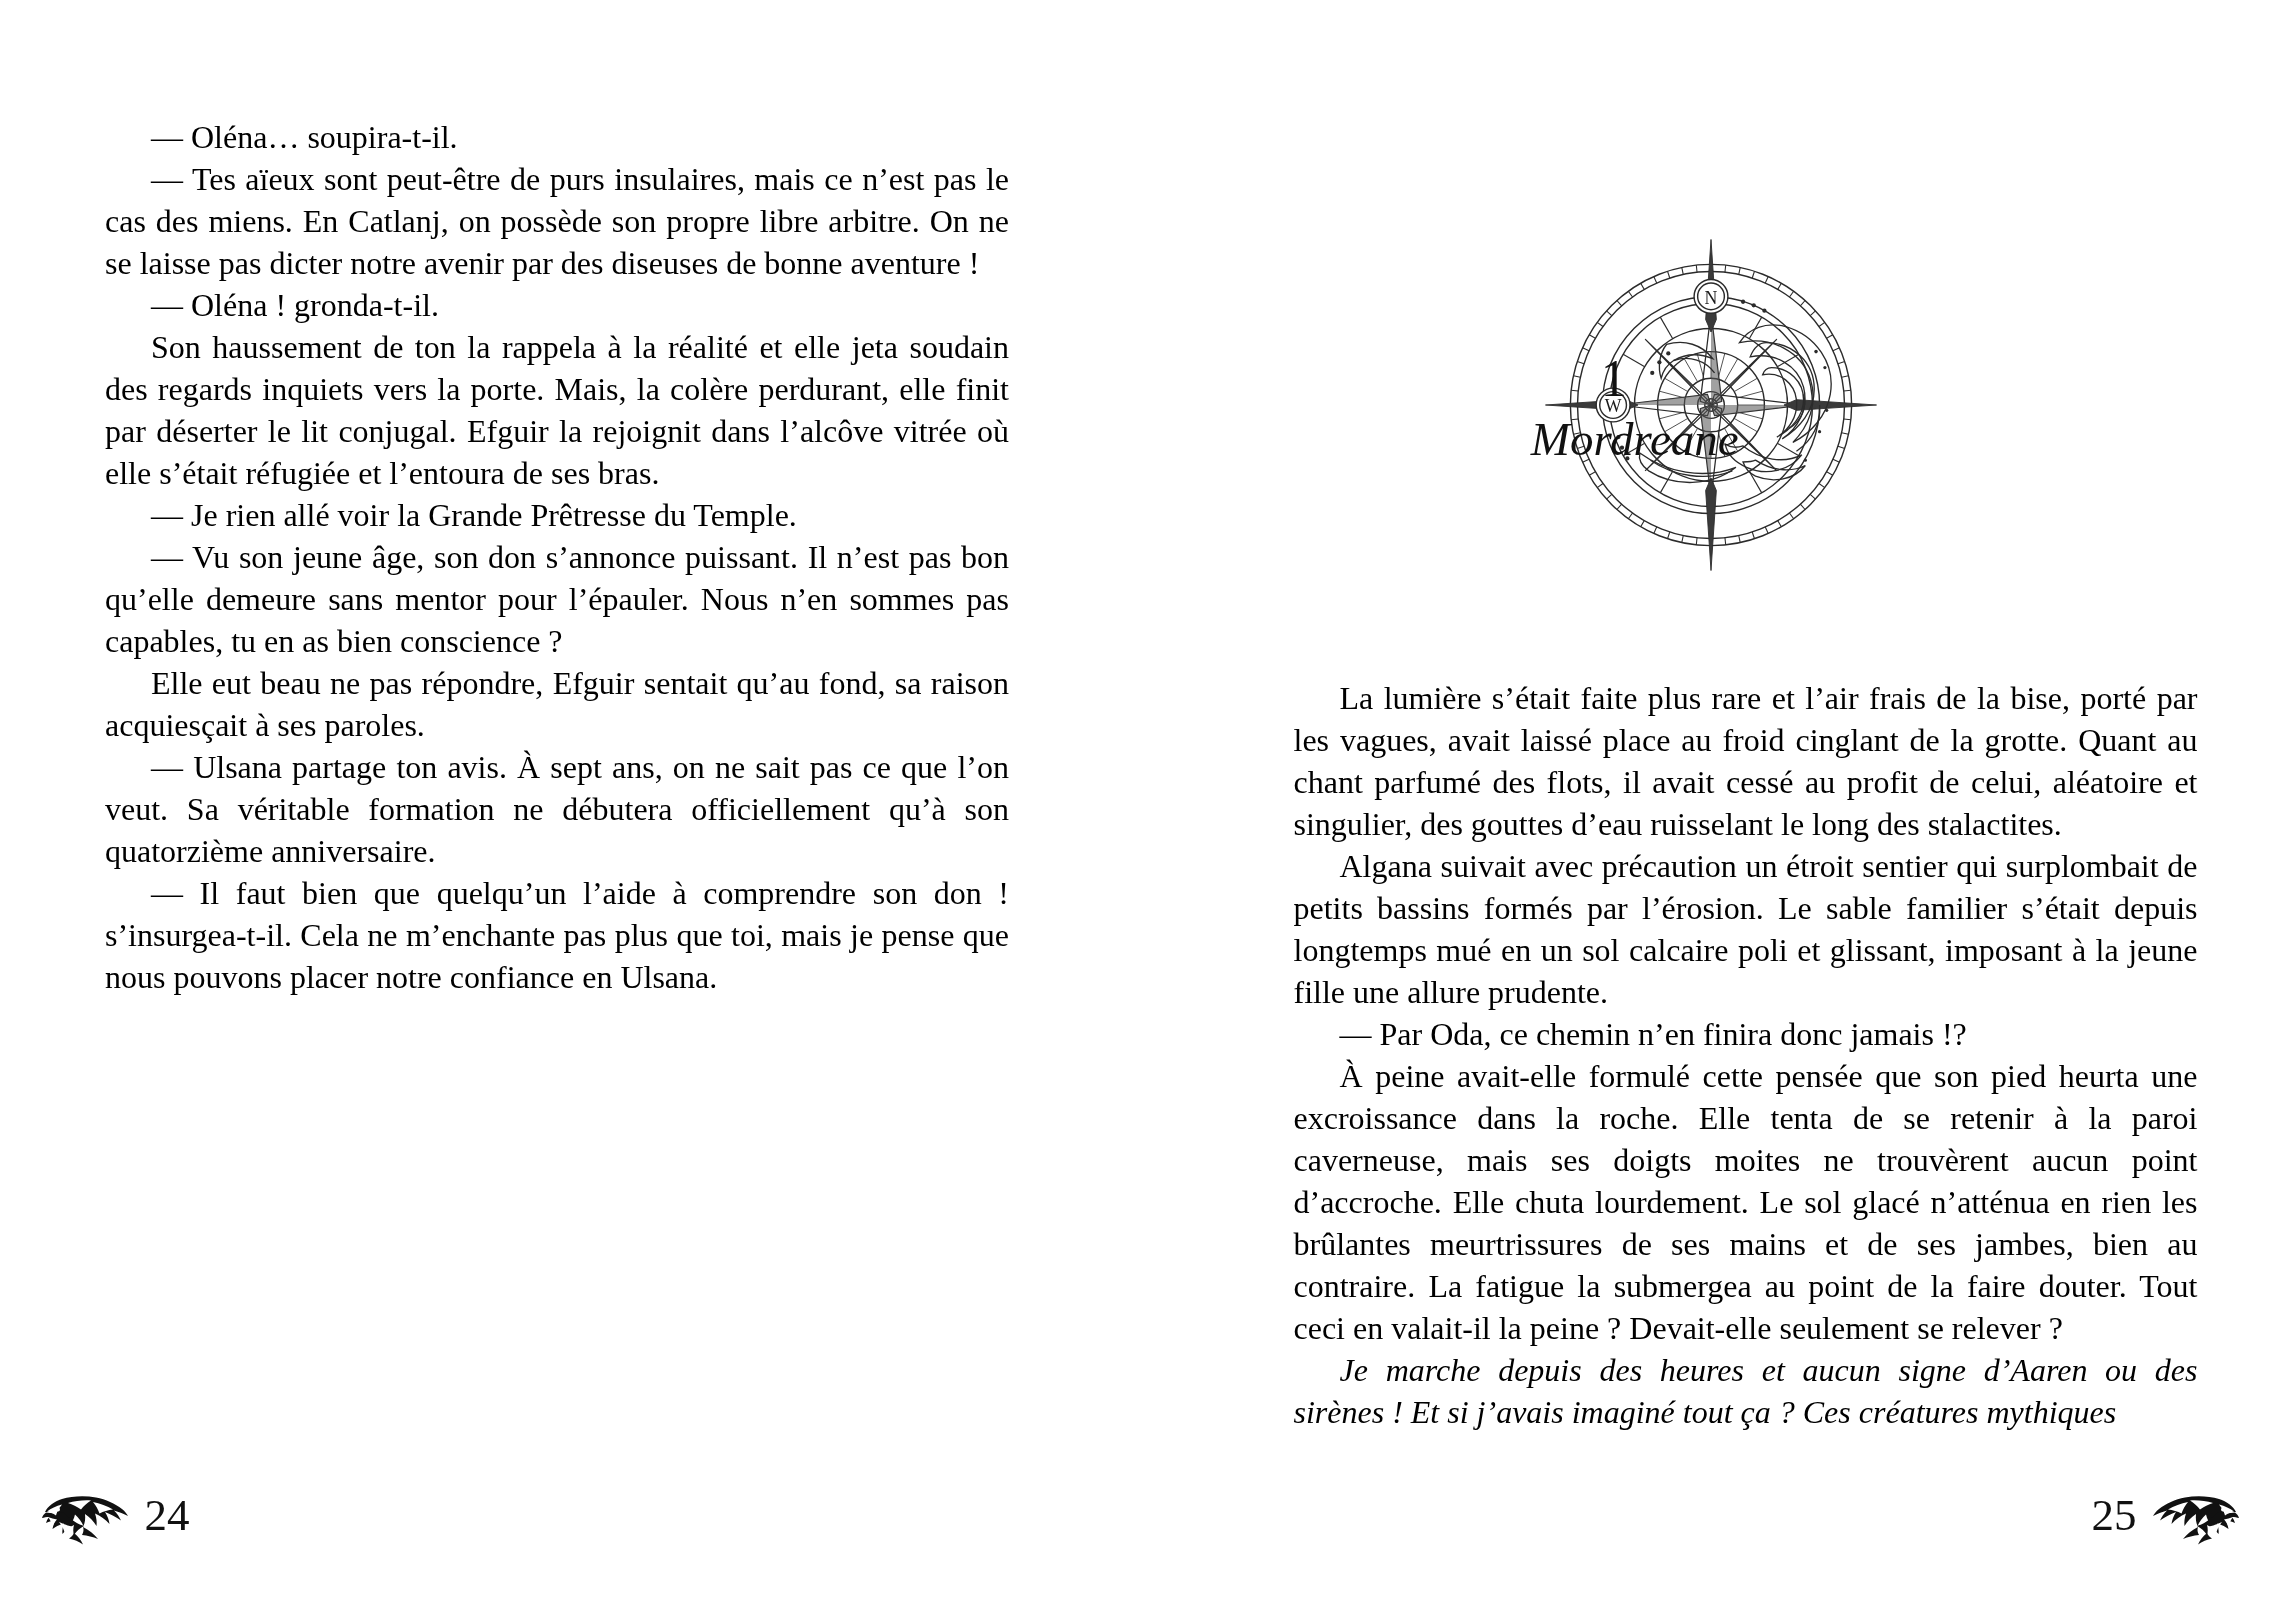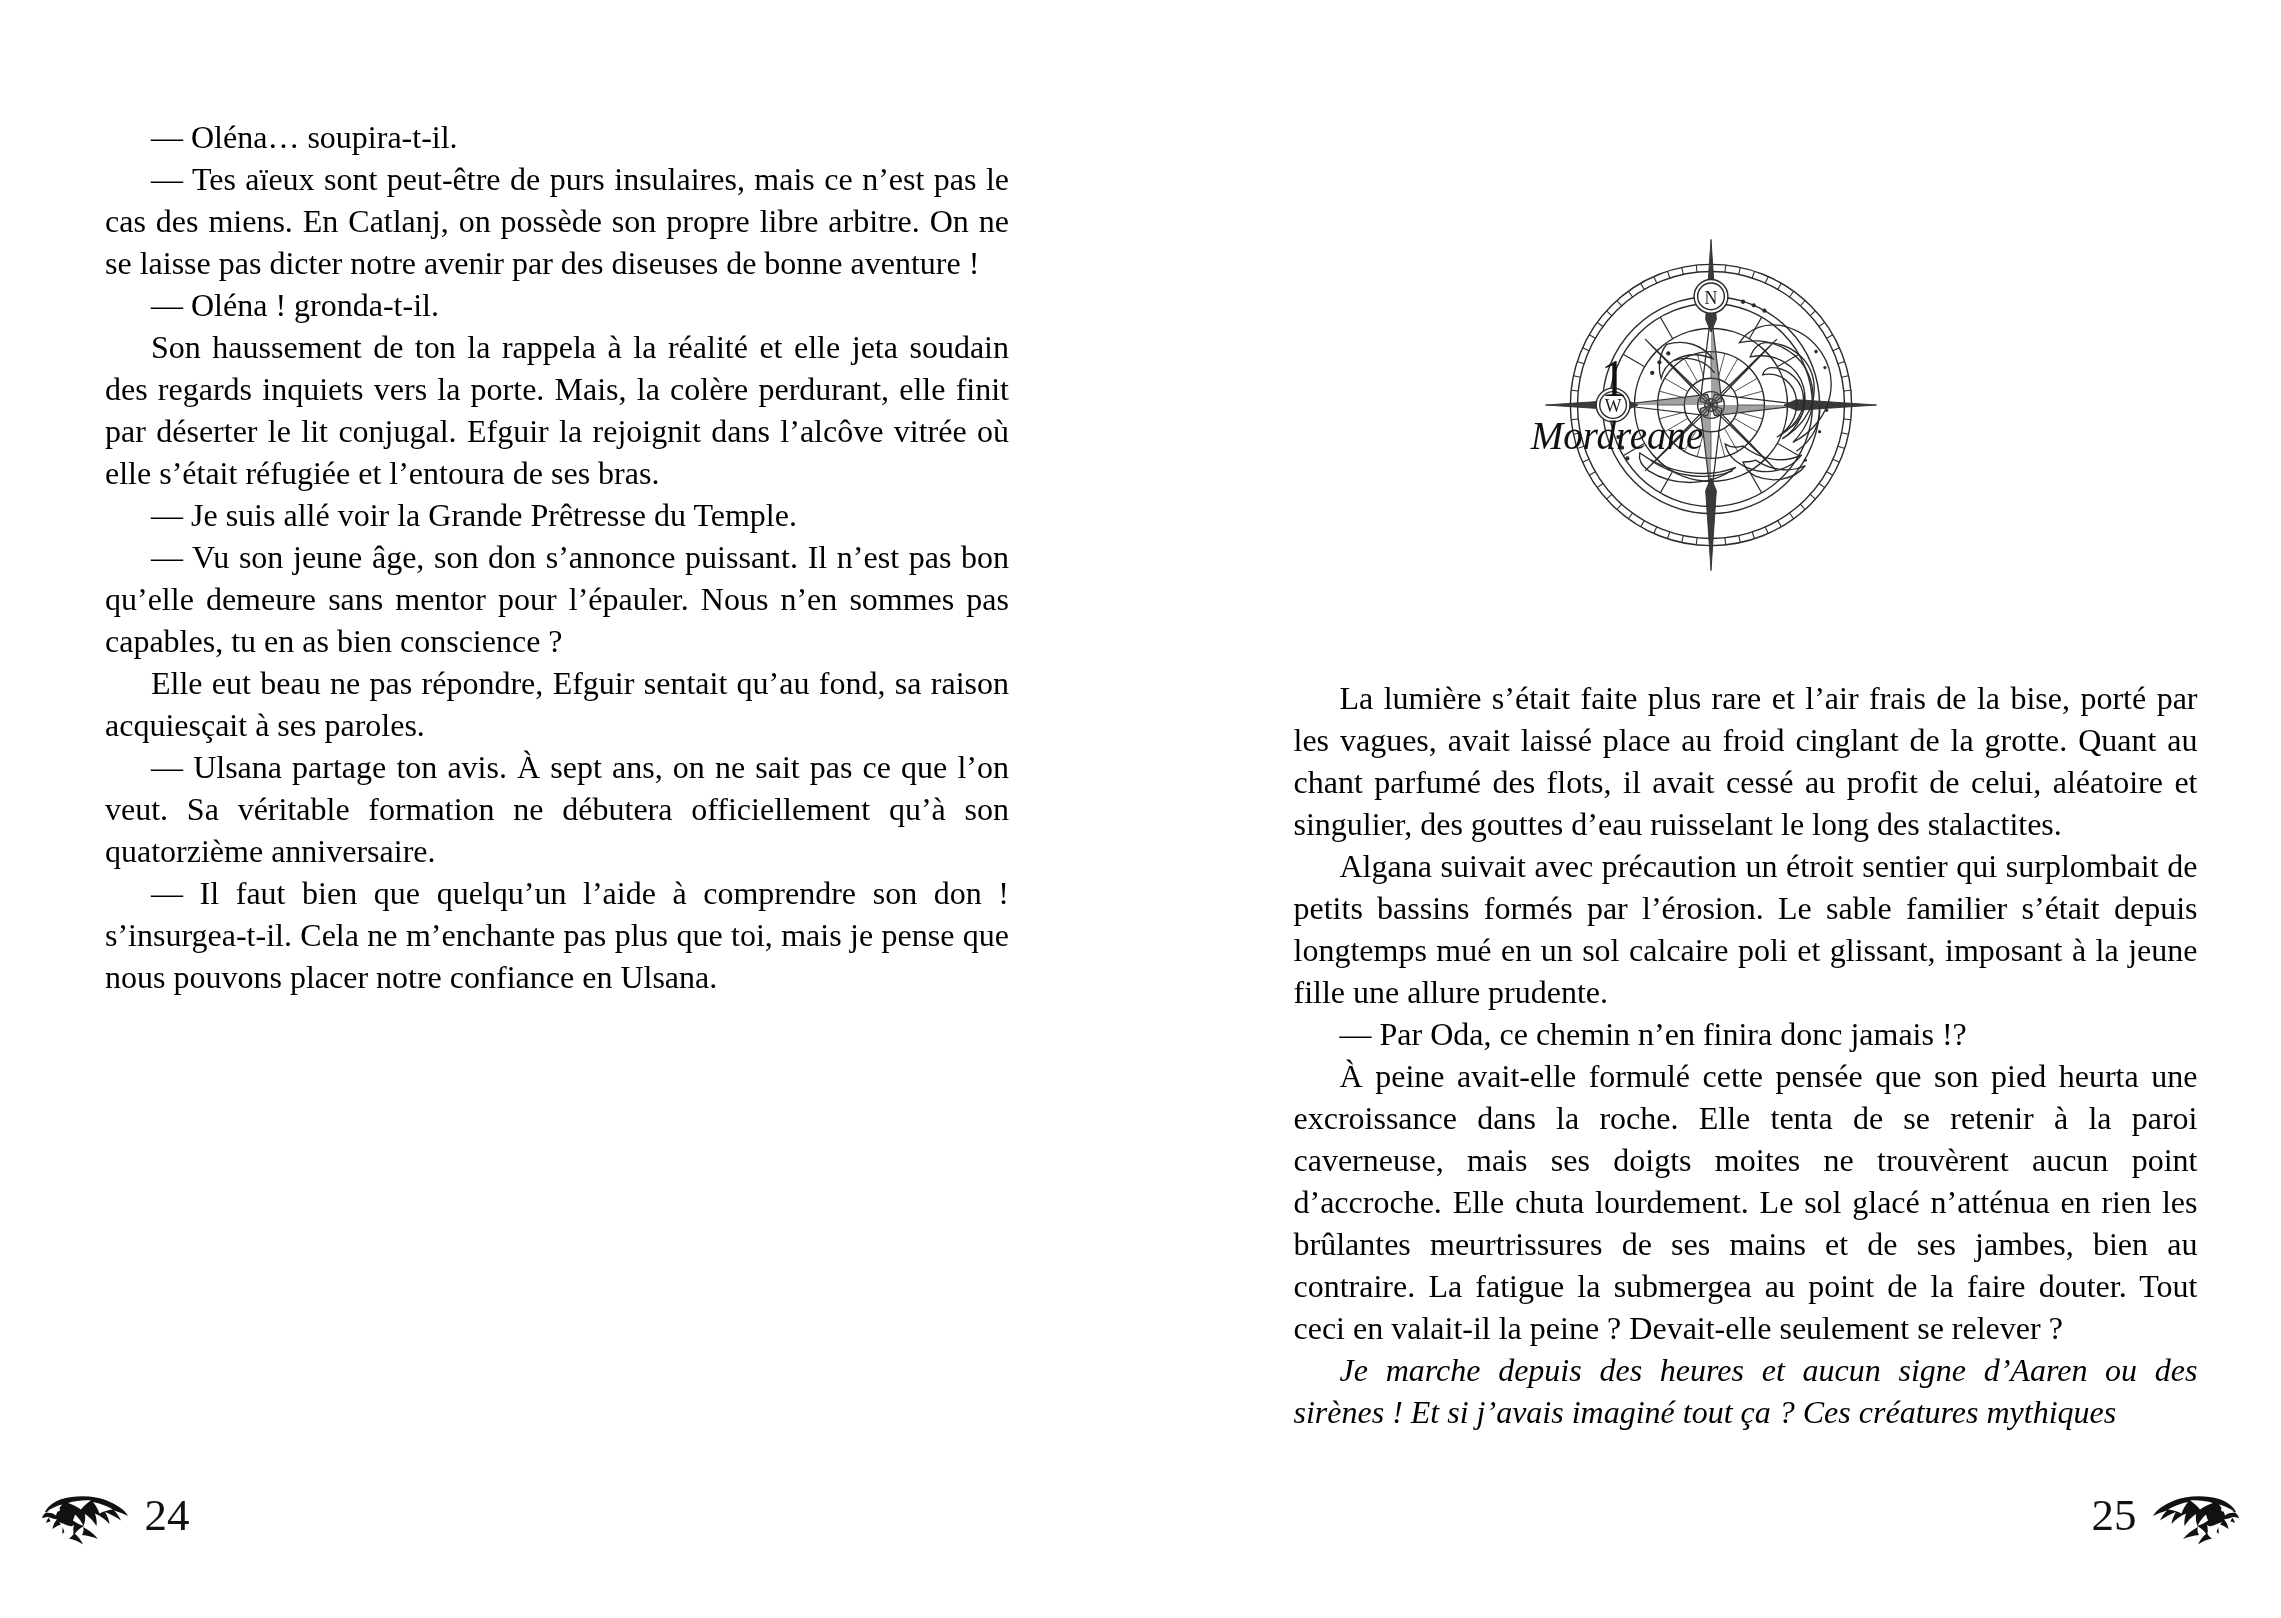--- a/index.html
+++ b/index.html
@@ -83,21 +83,21 @@
     font-size: 52px;
     line-height: 1;
     font-family: "Liberation Serif", "DejaVu Serif", serif;
     color: #111;
   }
   .chapter-title {
     position: absolute;
     left: 50%;
     top: 50%;
     transform: translate(-180px, 10.7px);
-    font-size: 39px;
+    font-size: 47px;
     font-style: italic;
     line-height: 1;
     white-space: nowrap;
     font-family: "Liberation Serif", "DejaVu Serif", serif;
     color: #111;
   }
 
   
   .folio {
     position: absolute;
@@ -132,21 +132,21 @@
 
 <div class="spread">
 
   <div class="page page-left">
 
     <div class="textblock">
       <p>— Oléna… soupira-t-il.</p>
       <p>— Tes aïeux sont peut-être de purs insulaires, mais ce n’est pas le cas des miens. En Catlanj, on possède son propre libre arbitre. On ne se laisse pas dicter notre avenir par des diseuses de bonne aventure !</p>
       <p>— Oléna ! gronda-t-il.</p>
       <p>Son haussement de ton la rappela à la réalité et elle jeta soudain des regards inquiets vers la porte. Mais, la colère perdurant, elle finit par déserter le lit conjugal. Efguir la rejoignit dans l’alcôve vitrée où elle s’était réfugiée et l’entoura de ses bras.</p>
-      <p>— Je suis allé voir la Grande Prêtresse du Temple.</p>
+      <p>— Je rien allé voir la Grande Prêtresse du Temple.</p>
       <p>— Vu son jeune âge, son don s’annonce puissant. Il n’est pas bon qu’elle demeure sans mentor pour l’épauler. Nous n’en sommes pas capables, tu en as bien conscience ?</p>
       <p>Elle eut beau ne pas répondre, Efguir sentait qu’au fond, sa raison acquiesçait à ses paroles.</p>
       <p>— Ulsana partage ton avis. À sept ans, on ne sait pas ce que l’on veut. Sa véritable formation ne débutera officiellement qu’à son quatorzième anniversaire.</p>
       <p>— Il faut bien que quelqu’un l’aide à comprendre son don ! s’insurgea-t-il. Cela ne m’enchante pas plus que toi, mais je pense que nous pouvons placer notre confiance en Ulsana.</p>
     </div>
 
     <div class="folio">
       <svg class="dragon" viewBox="0 0 200 150" aria-hidden="true">
         <g fill="#111111">
           <path d="M12,62 C18,50 30,41 46,36 C66,30 92,29 114,33 C134,37 152,45 166,56 C172,61 176,66 178,70 C170,66 160,62 150,59 C156,65 161,72 164,79 C154,72 143,66 132,62 C137,70 140,78 141,86 C133,77 123,70 112,65 C115,74 116,82 115,90 C109,80 101,72 92,66 C93,75 92,83 89,90 C85,81 79,73 72,67 C70,76 66,84 60,90 C59,81 56,73 51,66 C44,73 35,78 25,80 C31,74 35,67 37,60 C29,62 20,62 12,62 Z"></path>

